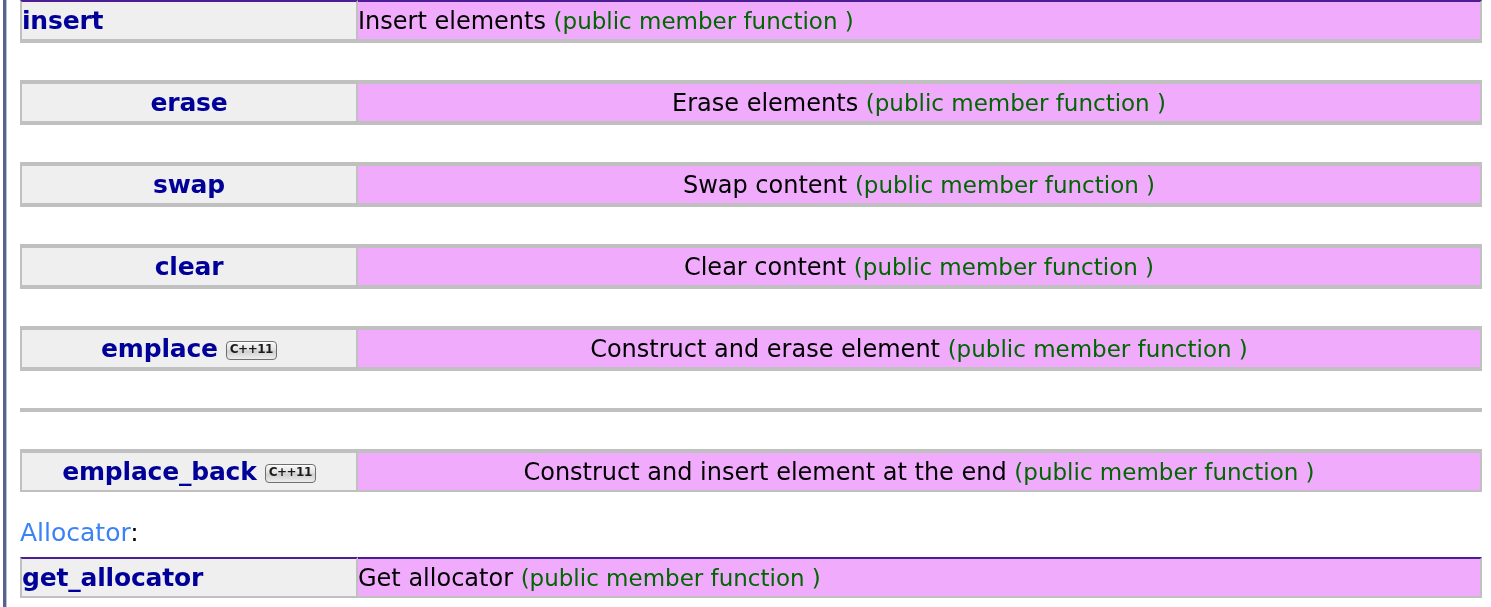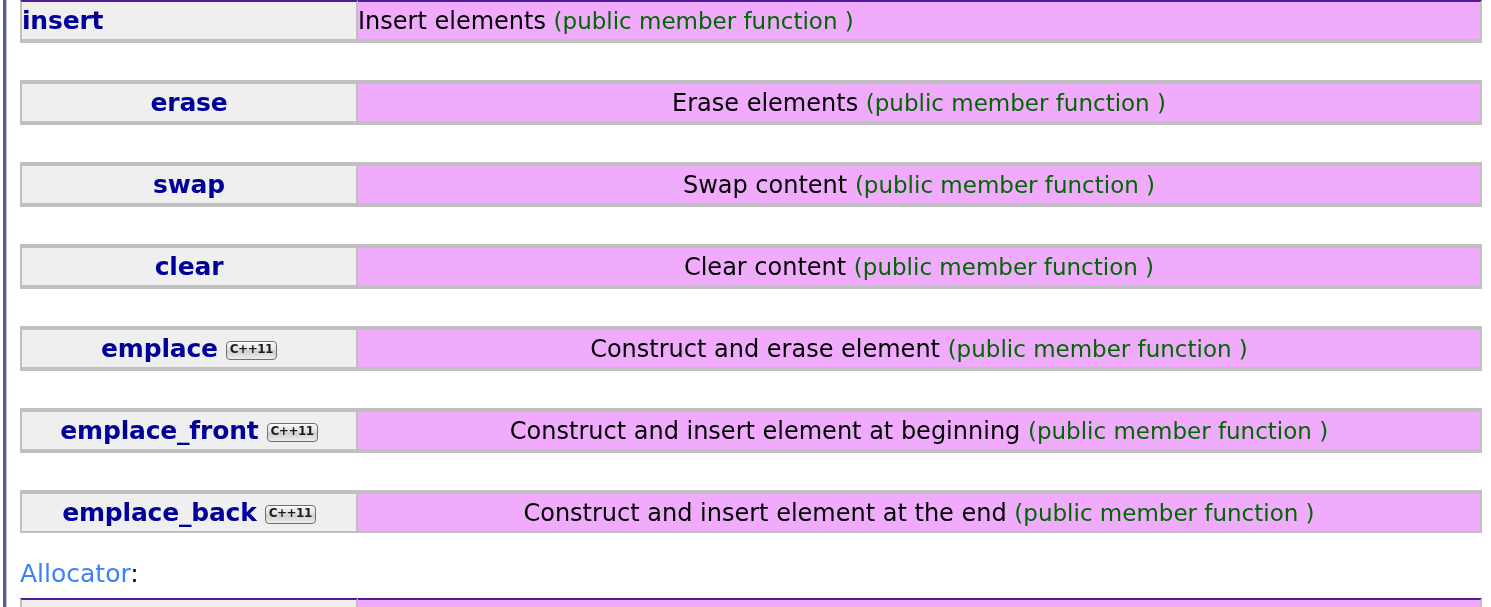--- a/index.html
+++ b/index.html
@@ -164,24 +164,20 @@
         <tr class="rowgap">
           <td colspan="2"></td>
         </tr>
         <tr>
           <td class="name-cell"><span class="member-name">emplace</span><span class="cpp11-badge">C++11</span></td>
           <td class="desc-cell"><span class="desc-main">Construct and erase element </span><span class="desc-kind">(public member function )</span></td>
         </tr>
         <tr class="rowgap">
           <td colspan="2"></td>
         </tr>
-        <tr>
-          <td class="name-cell"><span class="member-name">emplace_front</span><span class="cpp11-badge">C++11</span></td>
-          <td class="desc-cell"><span class="desc-main">Construct and insert element at beginning </span><span class="desc-kind">(public member function )</span></td>
-        </tr>
         <tr class="rowgap">
           <td colspan="2"></td>
         </tr>
         <tr>
           <td class="name-cell"><span class="member-name">emplace_back</span><span class="cpp11-badge">C++11</span></td>
           <td class="desc-cell"><span class="desc-main">Construct and insert element at the end </span><span class="desc-kind">(public member function )</span></td>
         </tr>
       </tbody>
   </table>
 

